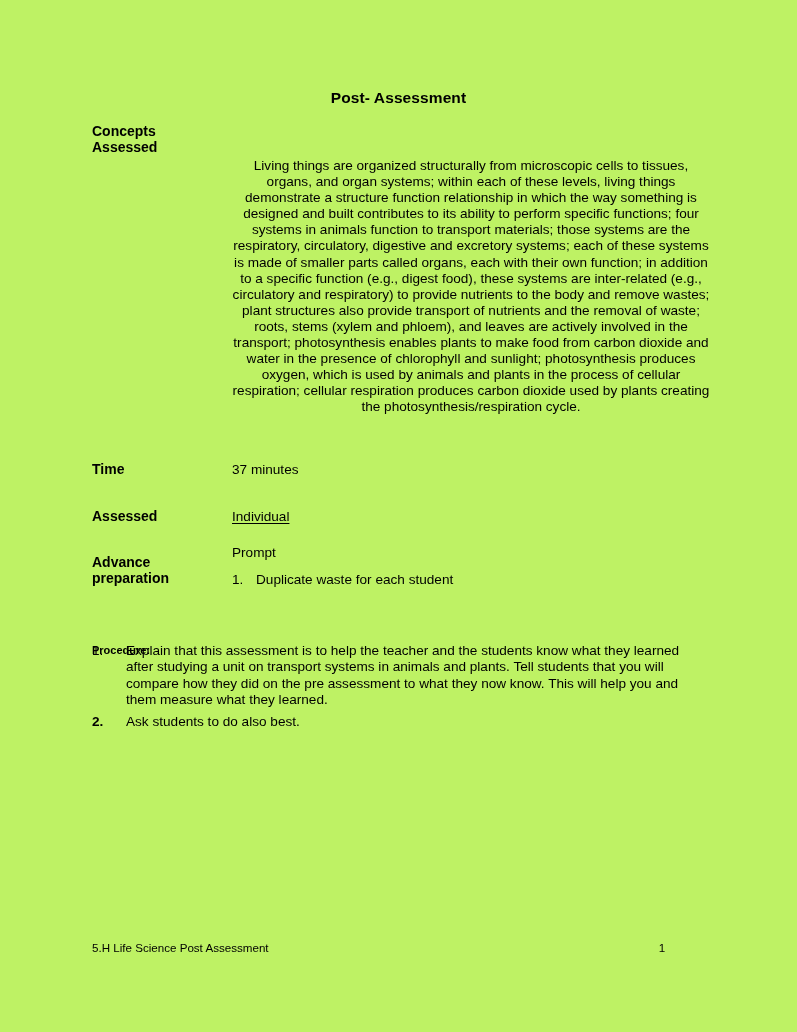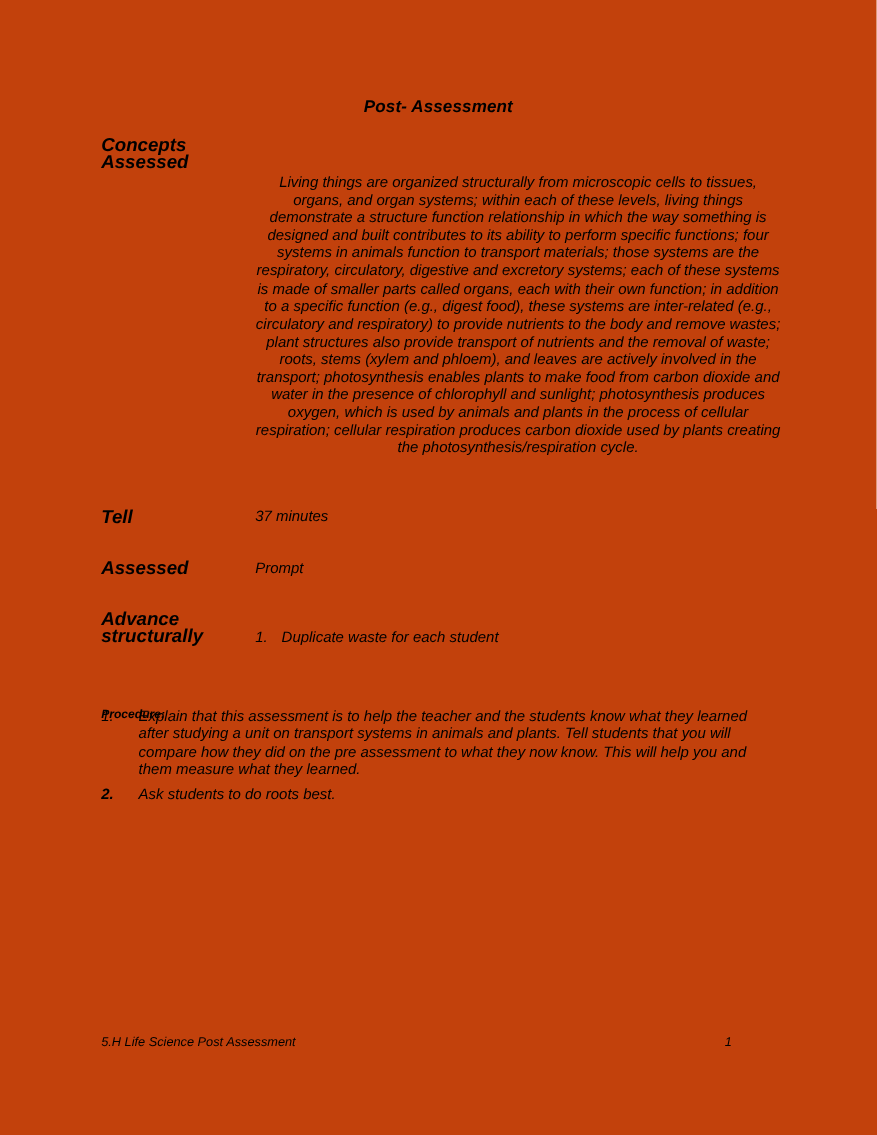--- a/index.html
+++ b/index.html
@@ -9,24 +9,23 @@
     background: #ffffff;
   }
   body {
     font-family: "Liberation Sans", sans-serif;
     color: #000000;
   }
   .page {
     position: relative;
     width: 797px;
     height: 1032px;
-    background: #c2410c;
+    background: #bef264;
     overflow: hidden;
     box-sizing: border-box;
-    font-style: italic;
   }
 
   
   .doc-title {
     position: absolute;
     left: 0;
     top: 89px;
     width: 797px;
     text-align: center;
     font-size: 15.5px;
@@ -38,21 +37,21 @@
   .row {
     position: absolute;
     left: 92px;
     width: 660px;
   }
   .label-col {
     position: absolute;
     left: 0;
     top: 0;
     width: 136px;
-    font-size: 17px;
+    font-size: 14px;
     font-weight: bold;
     line-height: 15.5px;
   }
   .content-col {
     position: absolute;
     left: 140px;
     top: 0;
     width: 478px;
     font-size: 13.6px;
     line-height: 16.1px;
@@ -65,21 +64,21 @@
   
   #row-time { top: 462px; }
   #row-time .content-col { top: 0px; }
 
   
   #row-materials { top: 509px; }
   .materials-underline {
     text-decoration: underline;
     text-underline-offset: 2px;
   }
-  .materials-line-2 { margin-top: 0; }
+  .materials-line-2 { margin-top: 20px; }
 
   
   #row-advance { top: 555px; }
   #row-advance .content-col { top: 17px; }
   .adv-item {
     display: flex;
     align-items: baseline;
   }
   .adv-num {
     width: 24px;
@@ -166,54 +165,55 @@
 
   <div class="row" id="row-concepts">
     <div class="label-col">
       <div>Concepts</div>
       <div>Assessed</div>
     </div>
     <div class="content-col">Living things are organized structurally from microscopic cells to tissues, organs, and organ systems; within each of these levels, living things demonstrate a structure function relationship in which the way something is designed and built contributes to its ability to perform specific functions; four systems in animals function to transport materials; those systems are the respiratory, circulatory, digestive and excretory systems; each of these systems is made of smaller parts called organs, each with their own function; in addition to a specific function (e.g., digest food), these systems are inter-related (e.g., circulatory and respiratory) to provide nutrients to the body and remove wastes; plant structures also provide transport of nutrients and the removal of waste; roots, stems (xylem and phloem), and leaves are actively involved in the transport; photosynthesis enables plants to make food from carbon dioxide and water in the presence of chlorophyll and sunlight; photosynthesis produces oxygen, which is used by animals and plants in the process of cellular respiration; cellular respiration produces carbon dioxide used by plants creating the photosynthesis/respiration cycle.</div>
   </div>
 
   <div class="row" id="row-time">
-    <div class="label-col">Tell</div>
+    <div class="label-col">Time</div>
     <div class="content-col">37 minutes</div>
   </div>
 
   <div class="row" id="row-materials">
     <div class="label-col">Assessed</div>
     <div class="content-col">
+      <div class="materials-underline">Individual</div>
       <div class="materials-line-2">Prompt</div>
     </div>
   </div>
 
   <div class="row" id="row-advance">
     <div class="label-col">
       <div>Advance</div>
-      <div>structurally</div>
+      <div>preparation</div>
     </div>
     <div class="content-col">
       <div class="adv-item">
         <span class="adv-num">1.</span>
         <span class="adv-text">Duplicate waste for each student</span>
       </div>
     </div>
   </div>
 
   <div class="procedure-heading">Procedure:</div>
 
   <div class="procedure-list">
     <div class="proc-item">
       <span class="proc-num">1.</span>
       <span class="proc-text">Explain that this assessment is to help the teacher and the students know what they learned after studying a unit on transport systems in animals and plants.  Tell students that you will compare how they did on the pre assessment to what they now know.  This will help you and them measure what they learned.</span>
     </div>
     <div class="proc-item">
       <span class="proc-num bold">2.</span>
-      <span class="proc-text">Ask students to do roots best.</span>
+      <span class="proc-text">Ask students to do also best.</span>
     </div>
   </div>
 
   <div class="footer-line">
     <span class="footer-title">5.H Life Science Post Assessment</span>
     <span class="footer-page">1</span>
   </div>
 
 
 </div>

